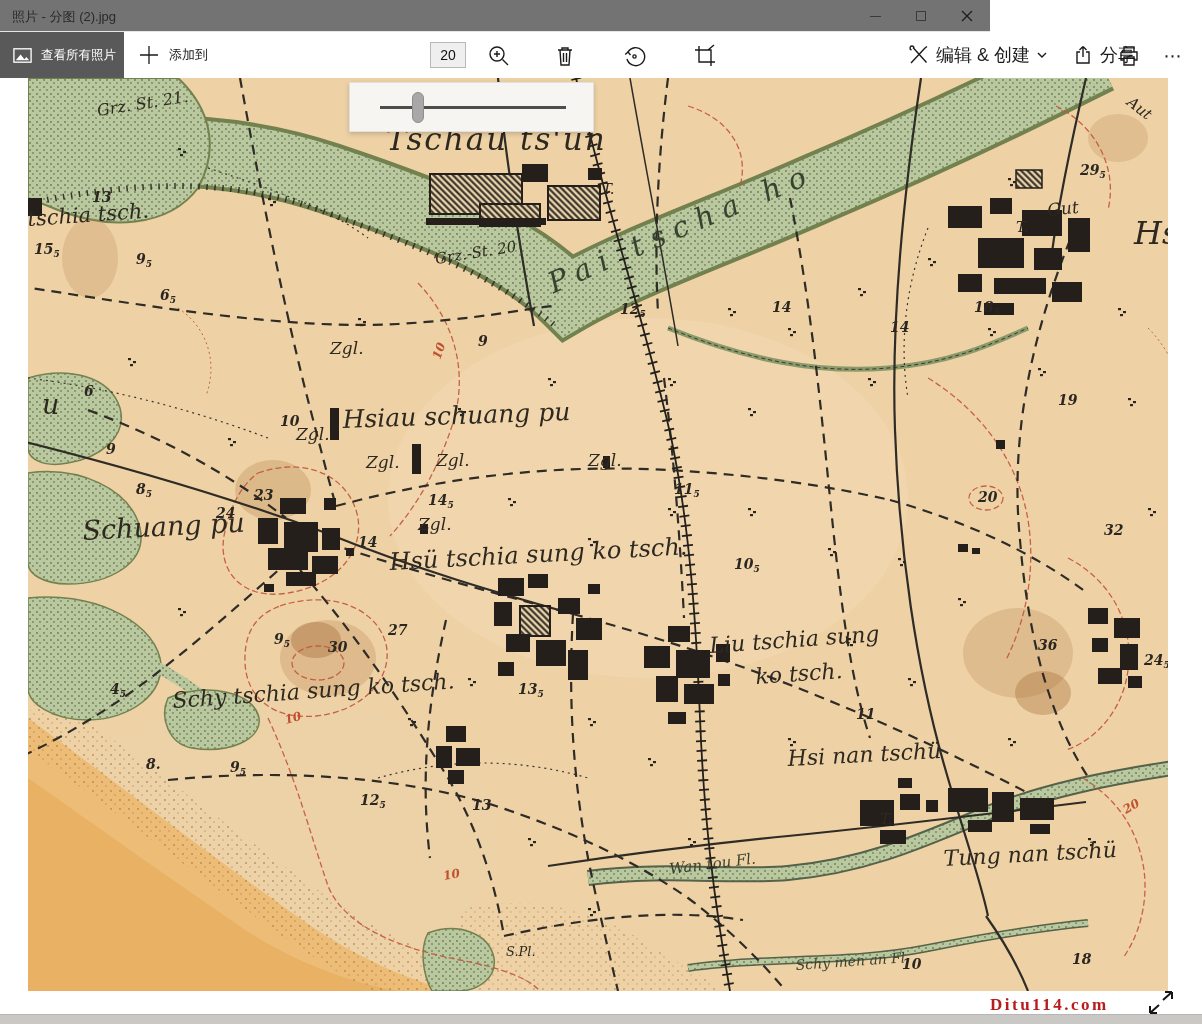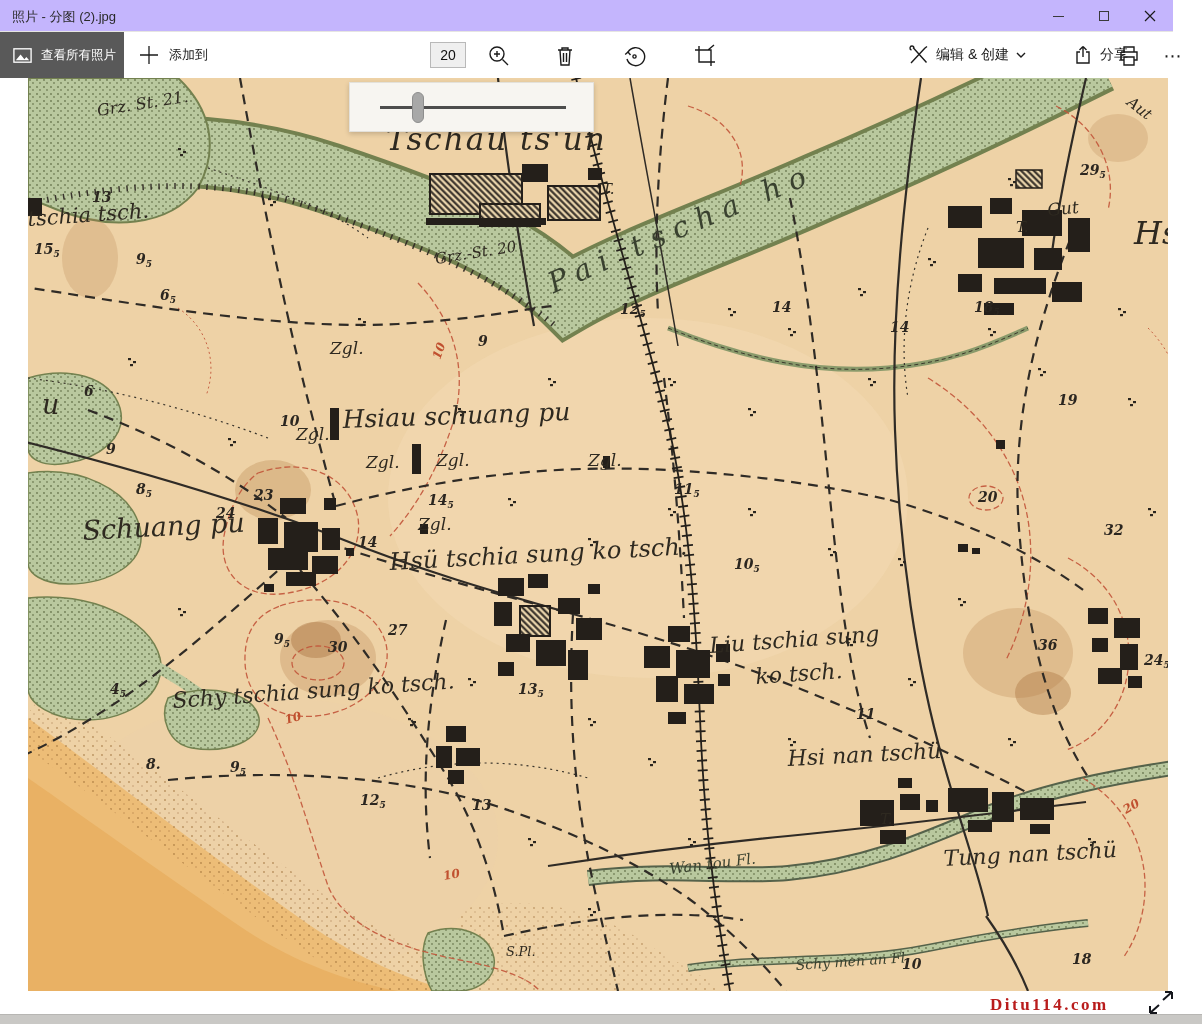--- a/index.html
+++ b/index.html
@@ -1,40 +1,40 @@
 <!DOCTYPE html>
 <html><head>
 <meta charset="utf-8">
 <style>
   * { margin:0; padding:0; box-sizing:border-box; }
   html,body { width:1202px; height:1024px; overflow:hidden; background:#fff;
               font-family:"Liberation Sans", sans-serif; }
 
   
-  .titlebar { position:absolute; left:0; top:0; width:1173px; height:32px;
-              background:#c4b5fd; border-bottom:1px solid #e6e5e2;padding-left:14px; }
+  .titlebar { position:absolute; left:0; top:0; width:990px; height:32px;
+              background:#737373; border-bottom:1px solid #e6e5e2;padding-left:14px; }
   .title { position:absolute; left:12px; top:8px; font-size:13px; color:#2a2a2a; }
   .win-controls { position:absolute; right:0; top:0; height:32px; display:flex; }
   .wc { width:46px; height:32px; display:flex; align-items:center; justify-content:center; }
   .glyph-min { width:11px; height:0; border-top:1px solid #3a3a3a; display:block; }
   .glyph-max { width:10px; height:10px; border:1px solid #3a3a3a; display:block; }
 
   .toolbar { position:absolute; left:0; top:32px; width:1202px; height:58px; background:#ffffff; }
   .btn-viewall { position:absolute; left:0; top:0; width:124px; height:46px; background:#595959;
                  color:#fff; display:flex; align-items:center; gap:8px; padding-left:12px;
                  font-size:12.5px; cursor:pointer; }
   .btn-addto { position:absolute; left:138px; top:0; height:46px; display:flex; align-items:center;
                gap:9px; color:#1b1b1b; font-size:13px; cursor:pointer; }
   .zoom-box { position:absolute; left:430px; top:10px; width:36px; height:26px;
               background:#efefef; border:1px solid #b9b9b9; display:flex; align-items:center;
               justify-content:center; font-size:14px; color:#111; }
   .tool-ic { position:absolute; top:11px; width:26px; height:26px; display:flex;
              align-items:center; justify-content:center; cursor:pointer; }
   .tb-right { position:absolute; top:0; height:46px; display:flex; align-items:center;
-              font-size:14px; color:#1b1b1b; gap:6px; cursor:pointer; }
+              font-size:18px; color:#1b1b1b; gap:6px; cursor:pointer; }
   .more-dots { font-size:18px; letter-spacing:1px; color:#1b1b1b; }
   svg.icon { stroke:#1b1b1b; fill:none; stroke-width:1.4; }
 
   
   .photo-area { position:absolute; left:0; top:78px; width:1202px; height:936px; background:#ffffff; }
   .map-wrap { position:absolute; left:28px; top:0; width:1140px; height:913px; overflow:hidden; }
   #map-svg { display:block; }
 
   .slider-popup { position:absolute; left:349px; top:4px; width:245px; height:50px;
                   background:#f7f5f1; border:1px solid #e3e1db; box-shadow:0 2px 5px rgba(0,0,0,.18); }

